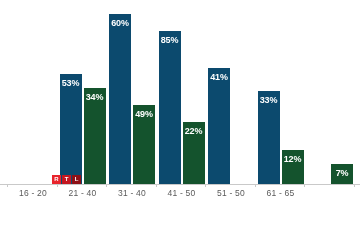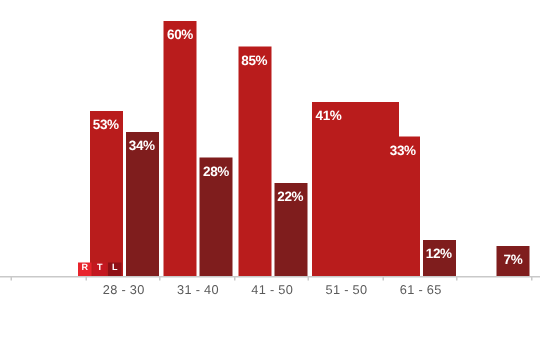--- a/index.html
+++ b/index.html
@@ -27,22 +27,22 @@
   .group {
     position: absolute;
     bottom: 0;
     height: 184px;
   }
   .bar {
     position: absolute;
     bottom: 0;
     width: 22px;
   }
-  .bar.red   { background: #b91c1c; text-decoration: underline; }
-  .bar.teal  { background: #7f1d1d; margin-top: 36px; }
+  .bar.red   { background: #0c4a6e; text-decoration: underline; }
+  .bar.teal  { background: #14532d; margin-top: 36px; }
   .bar-a { left: 0px; }
   .bar-b { left: 24px; }
   .bar-label {
     position: absolute;
     left: 0;
     width: 22px;
     top: 4px;
     text-align: center;
     color: #ffffff;
     font-size: 9px;
@@ -120,57 +120,58 @@
         </div>
         <div class="bar teal bar-b" style="height: 96px;">
           <div class="bar-label">34%</div>
         </div>
       </div>
       <div class="group" style="left: 109px; width: 46px;">
         <div class="bar red bar-a" style="height: 170px;">
           <div class="bar-label">60%</div>
         </div>
         <div class="bar teal bar-b" style="height: 79px;">
-          <div class="bar-label">28%</div>
+          <div class="bar-label">49%</div>
         </div>
       </div>
       <div class="group" style="left: 158.5px; width: 46px;">
         <div class="bar red bar-a" style="height: 153px;">
           <div class="bar-label">85%</div>
         </div>
         <div class="bar teal bar-b" style="height: 62px;">
           <div class="bar-label">22%</div>
         </div>
       </div>
       <div class="group" style="left: 208px; width: 46px;">
-        <div class="bar red bar-a" style="height: 116px; padding-left: 36px;">
+        <div class="bar red bar-a" style="height: 116px;">
           <div class="bar-label">41%</div>
         </div>
       </div>
       <div class="group" style="left: 257.5px; width: 46px;">
         <div class="bar red bar-a" style="height: 93px;">
           <div class="bar-label">33%</div>
         </div>
-        <div class="bar teal bar-b" style="height: 24px;">
+        <div class="bar teal bar-b" style="height: 34px;">
           <div class="bar-label">12%</div>
         </div>
       </div>
       <div class="group" style="left: 307px; width: 46px;">
         <div class="bar teal bar-b" style="height: 20px;">
           <div class="bar-label">7%</div>
         </div>
       </div>
     </div>
 
   <div id="axis-line"></div>
 
   <div id="tick-row">
       <div class="tick-mark" style="left: 7px;"></div>
+      <div class="tick-label" style="left: 10px;">16 - 20</div>
       <div class="tick-mark" style="left: 56.5px;"></div>
-      <div class="tick-label" style="left: 59.5px;">28 - 30</div>
+      <div class="tick-label" style="left: 59.5px;">21 - 40</div>
       <div class="tick-mark" style="left: 106px;"></div>
       <div class="tick-label" style="left: 109px;">31 - 40</div>
       <div class="tick-mark" style="left: 155.5px;"></div>
       <div class="tick-label" style="left: 158.5px;">41 - 50</div>
       <div class="tick-mark" style="left: 205px;"></div>
       <div class="tick-label" style="left: 208px;">51 - 50</div>
       <div class="tick-mark" style="left: 254.5px;"></div>
       <div class="tick-label" style="left: 257.5px;">61 - 65</div>
       <div class="tick-mark" style="left: 304px;"></div>
       <div class="tick-mark" style="left: 353.5px;"></div>

